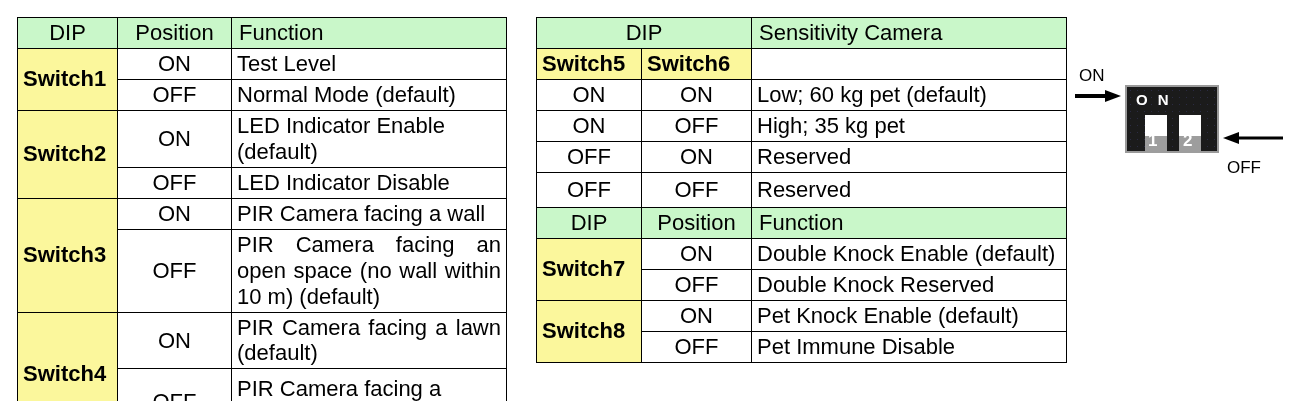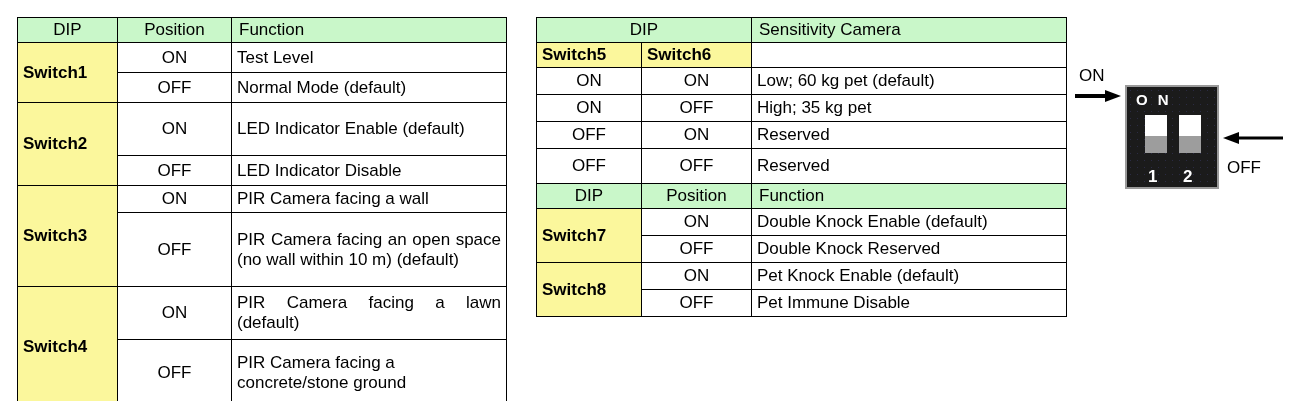--- a/index.html
+++ b/index.html
@@ -23,21 +23,21 @@
     table-layout: fixed;
     font-size: 17px;
     line-height: 1.18;
     background: #ffffff;
   }
   .dip-table td {
     border: 1.6px solid #000000;
     padding: 2px 5px;
     vertical-align: middle;
     background: #ffffff;
-    font-size: 17px;
+    font-size: 22px;
   }
   .hdr {
     background: #c9f7c9 !important;
     text-align: center;
   }
   .hdr.left-al { text-align: left; padding-left: 7px; }
   .sw {
     background: #fbf79c !important;
     text-align: left;
     font-weight: bold;
@@ -71,21 +71,21 @@
     left: 1075px;
     top: 60px;
     width: 225px;
     height: 140px;
   }
   .dip-body {
     position: absolute;
     left: 50px;
     top: 25px;
     width: 94px;
-    height: 104px;
+    height: 68px;
     background: #1b1b1b;
     border: 2px solid #9a9a9a;
     box-sizing: border-box;
   }
   .dip-speckle {
     position: absolute;
     inset: 0;
     background-image:
       radial-gradient(circle, #2e2e4a 0.6px, transparent 0.8px);
     background-size: 7px 7px;

